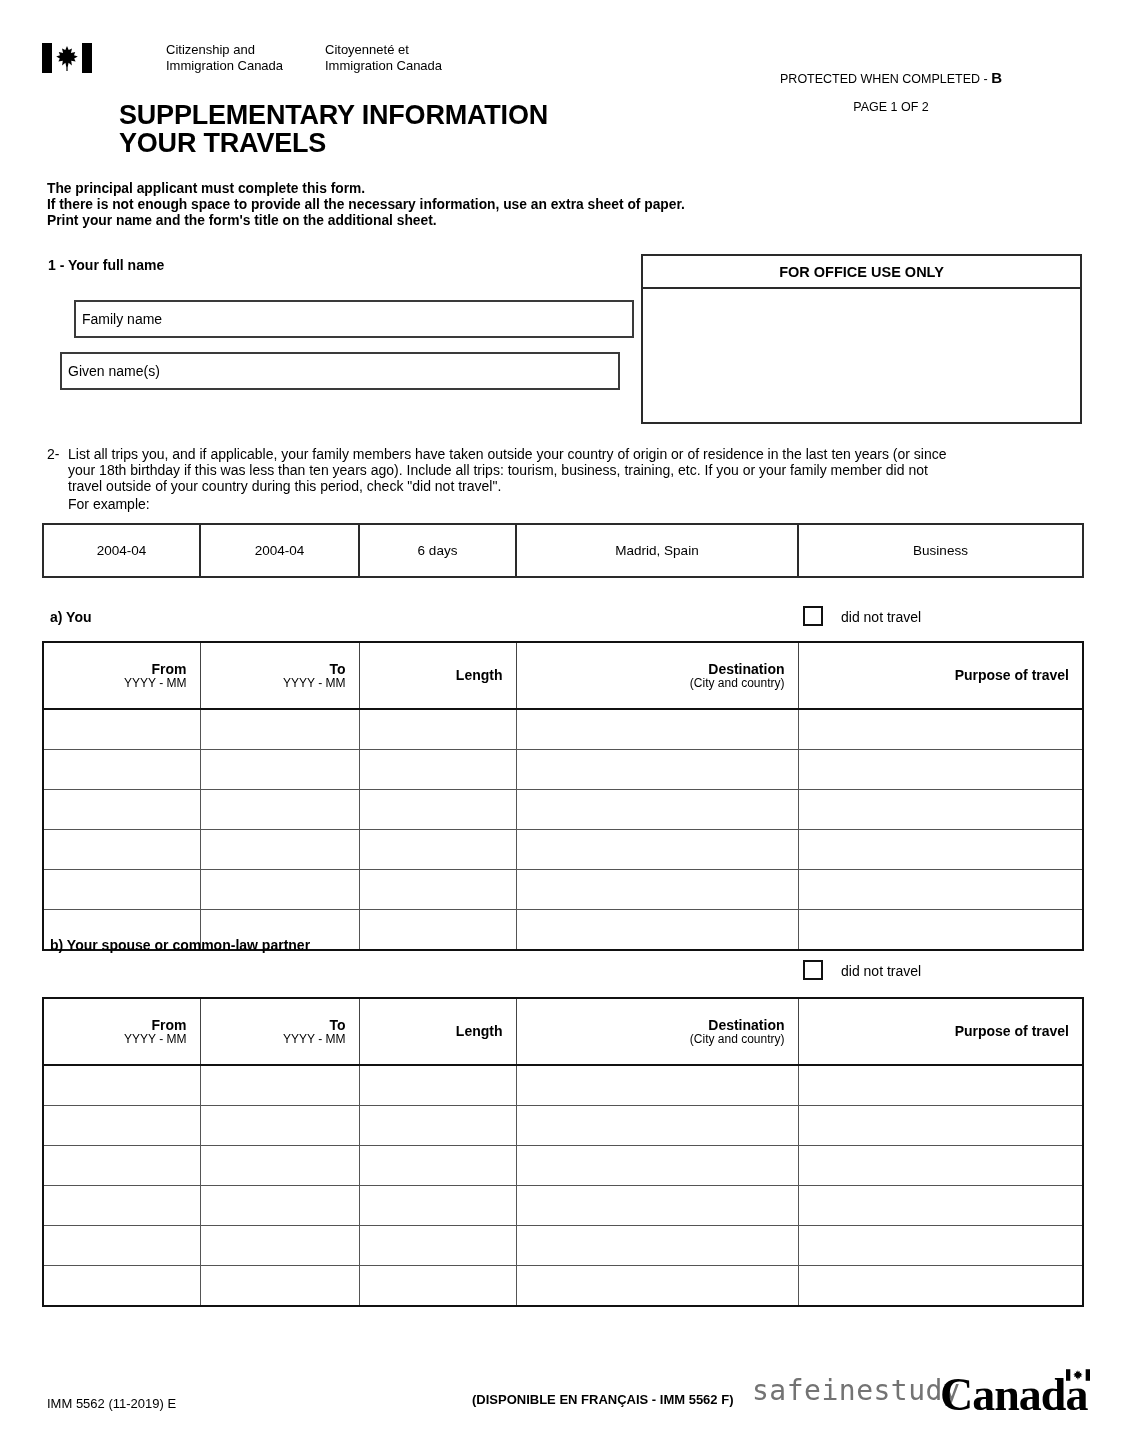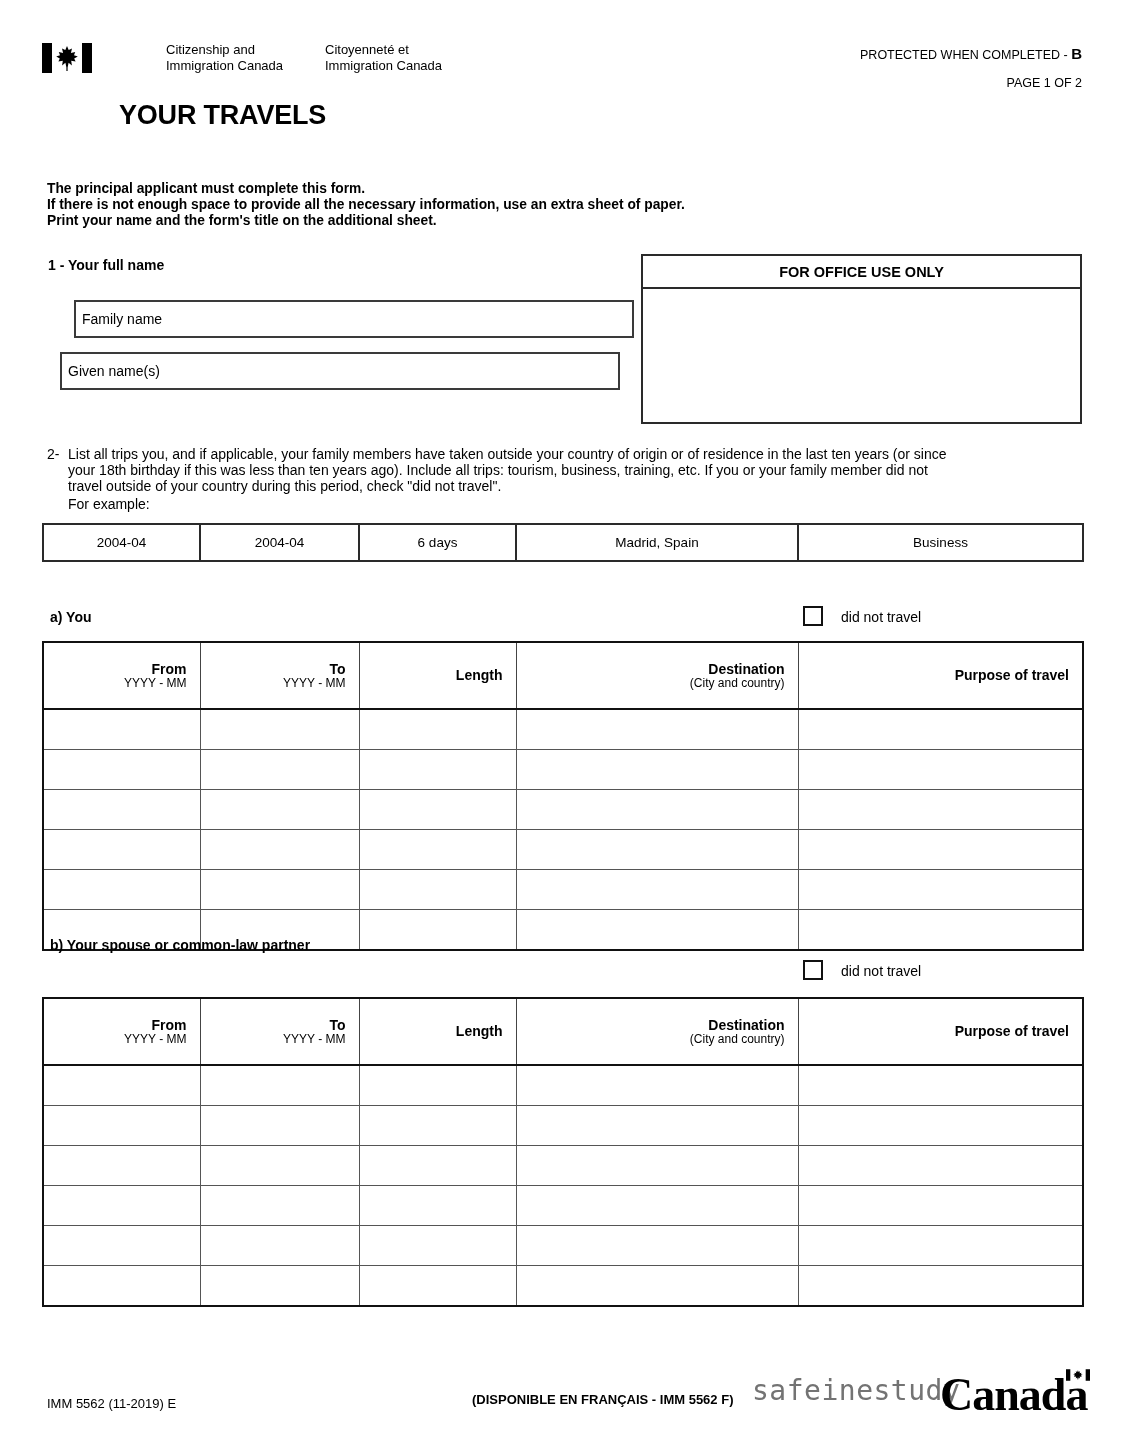--- a/index.html
+++ b/index.html
@@ -4,21 +4,21 @@
 <style>
   html,body{margin:0;padding:0;background:#ffffff;}
   .page{
     position:relative;width:1124px;height:1455px;background:#ffffff;color:#000;
     font-family:"Liberation Sans",sans-serif;overflow:hidden;
   }
   .abs{position:absolute;}
 
   
   .dept{font-size:13px;line-height:16px;margin-left:48px;}
-  .right-meta{width:382px;text-align:right;font-size:12.5px;}
+  .right-meta{width:382px;text-align:center;font-size:12.5px;margin-top:24px;}
   .right-meta b{font-size:15px;}
   .form-title{font-size:27px;font-weight:bold;line-height:28px;letter-spacing:-0.2px;}
 
   .intro{font-size:13.8px;font-weight:bold;line-height:15.8px;}
 
   .sec-label{font-size:14px;font-weight:bold;}
 
   .name-box{
     width:560px;height:38px;border:2px solid #3a3a3a;box-sizing:border-box;
     display:flex;align-items:center;padding-left:6px;font-size:14px;background:#fff;
@@ -32,21 +32,21 @@
 
   .para{font-size:14px;line-height:16.2px;}
 
   table.grid{border-collapse:collapse;table-layout:fixed;background:#fff;}
   table.grid col.c1{width:157px;} table.grid col.c2{width:159px;}
   table.grid col.c3{width:157px;} table.grid col.c4{width:282px;}
   table.grid col.c5{width:285px;}
 
   table.example{width:1040px;}
   table.example td{
-    border:2px solid #2a2a2a;height:35px;text-align:center;font-size:13.5px;padding:0;
+    border:2px solid #2a2a2a;height:35px;text-align:center;font-size:13.5px;padding:8px;
   }
 
   table.trips{width:1040px;border:2px solid #111;}
   table.trips th{
     border:1px solid #444;border-bottom:2px solid #111;height:39px;padding:13px;
     font-size:14px;font-weight:bold;text-align:right;vertical-align:middle;
   }
   table.trips th .sub{display:block;font-size:12px;font-weight:normal;line-height:13px;}
   table.trips th .main{display:block;line-height:15px;}
   table.trips td{border:1px solid #555;height:39px;padding:0 4px;font-size:13.5px;}
@@ -87,20 +87,21 @@
   </div>
 
   <div class="abs right-meta" style="left:700px;top:45px;">
     <span>PROTECTED WHEN COMPLETED - </span><b>B</b>
   </div>
   <div class="abs right-meta" style="left:700px;top:76px;">
     <span>PAGE 1 OF 2</span>
   </div>
 
   <div class="abs form-title" style="left:119px;top:101px;">
+    <div>SUPPLEMENTARY INFORMATION</div>
     <div>YOUR TRAVELS</div>
   </div>
 
   <div class="abs intro" style="left:47px;top:181px;">
     <div>The principal applicant must complete this form.</div>
     <div>If there is not enough space to provide all the necessary information, use an extra sheet of paper.</div>
     <div>Print your name and the form's title on the additional sheet.</div>
   </div>
 
   <div class="abs sec-label" style="left:48px;top:257px;">1 - Your full name</div>

